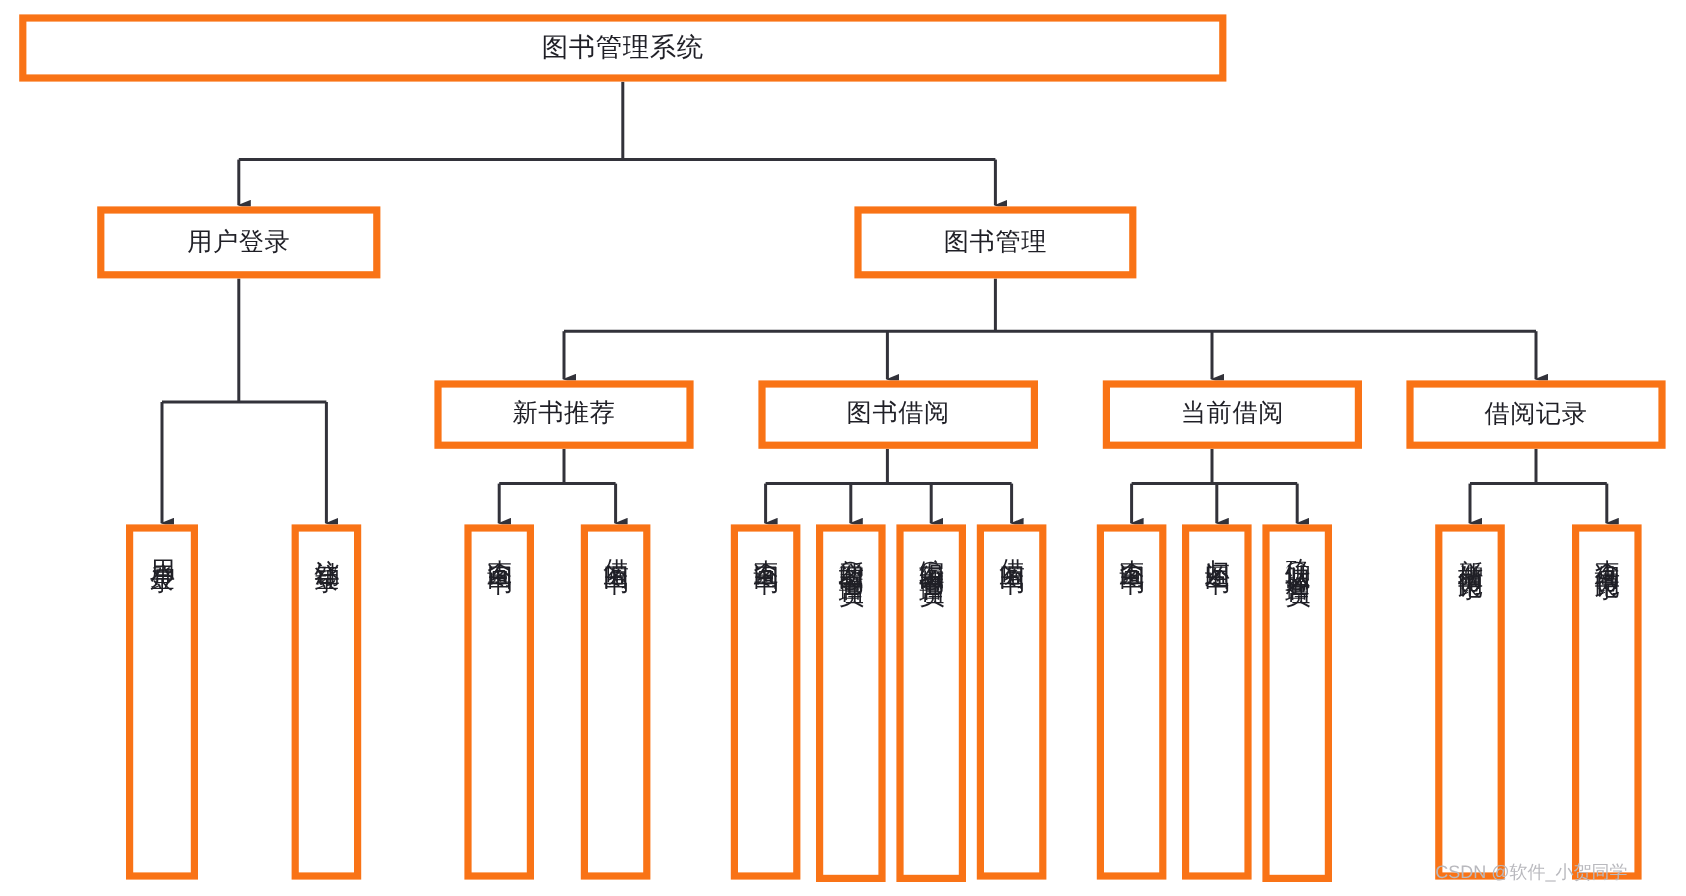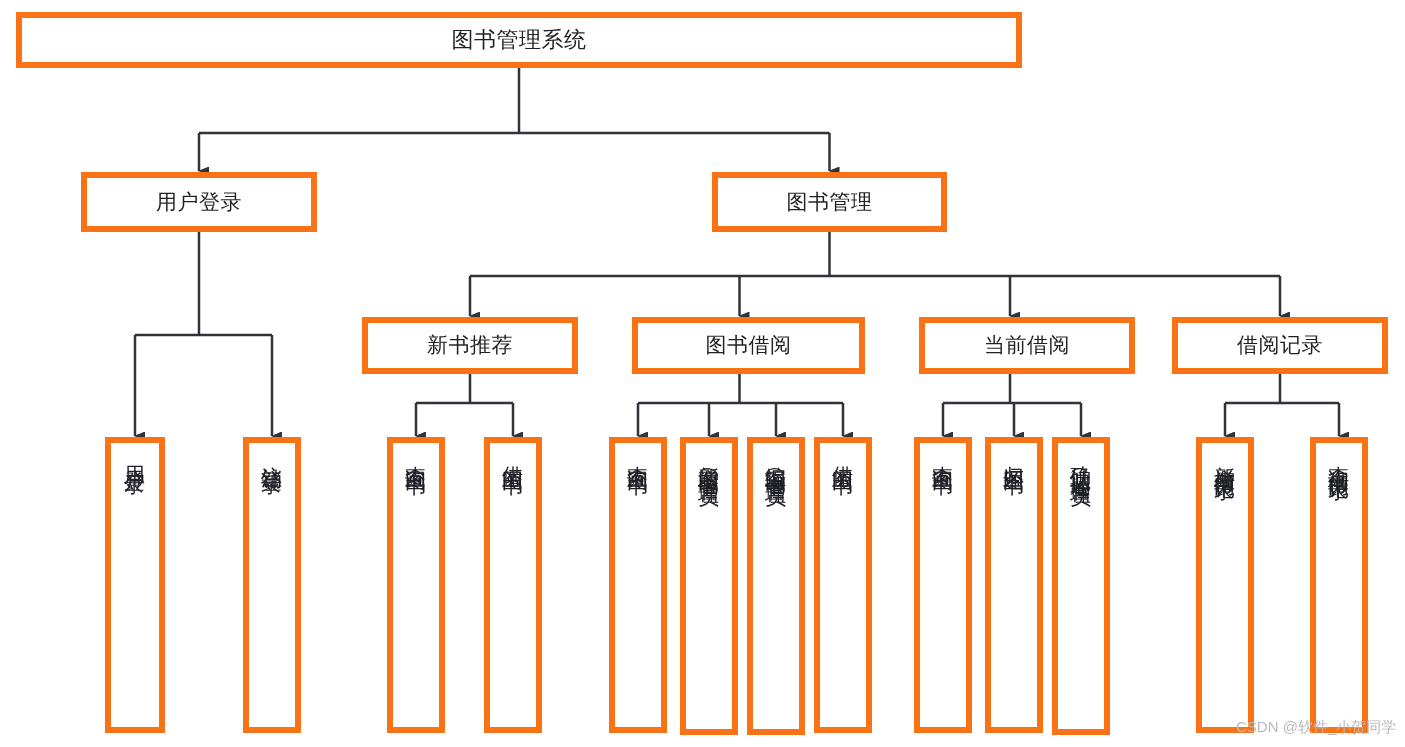--- a/index.html
+++ b/index.html
@@ -195,15 +195,15 @@
   </div>
 
   <div class="node vertical" style="left: 1196px; top: 437px; width: 58px; height: 296px;">
     <span class="node-label">新增借阅记录</span>
   </div>
 
   <div class="node vertical" style="left: 1310px; top: 437px; width: 58px; height: 296px;">
     <span class="node-label">查询借阅记录</span>
   </div>
 
-  <div class="watermark" style="left: 1196px; top: 718px; margin-left: 40px;">CSDN @软件_小贺同学</div>
+  <div class="watermark" style="left: 1196px; top: 718px;">CSDN @软件_小贺同学</div>
 
 </div>
 
 </body></html>

